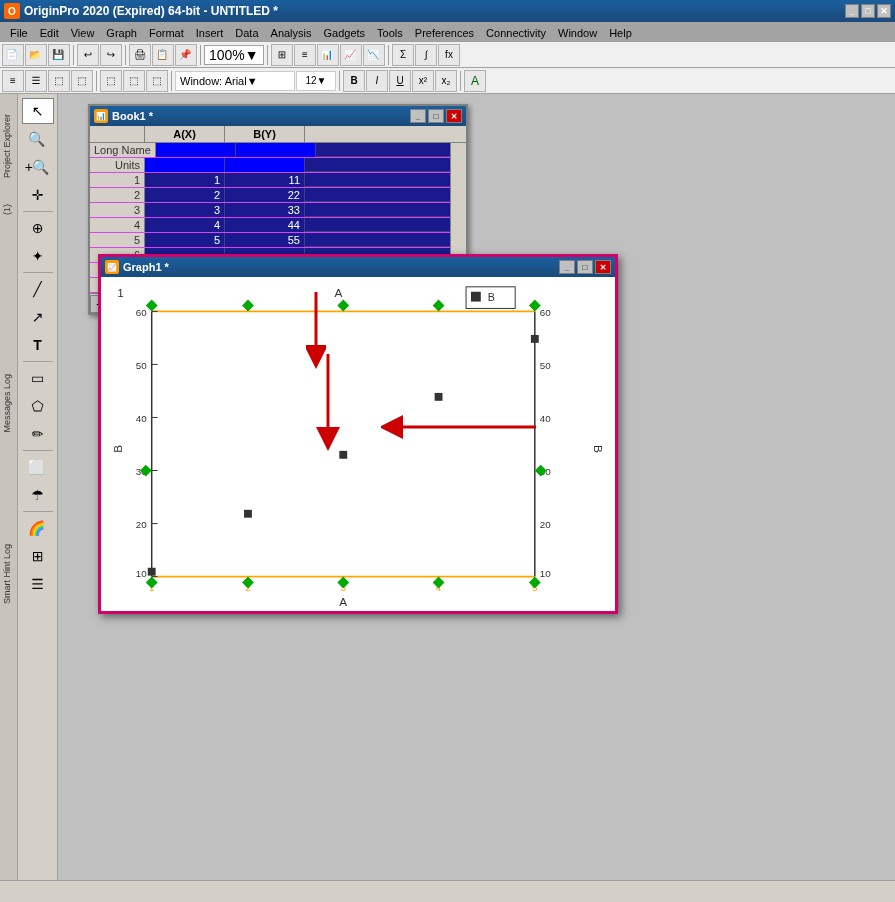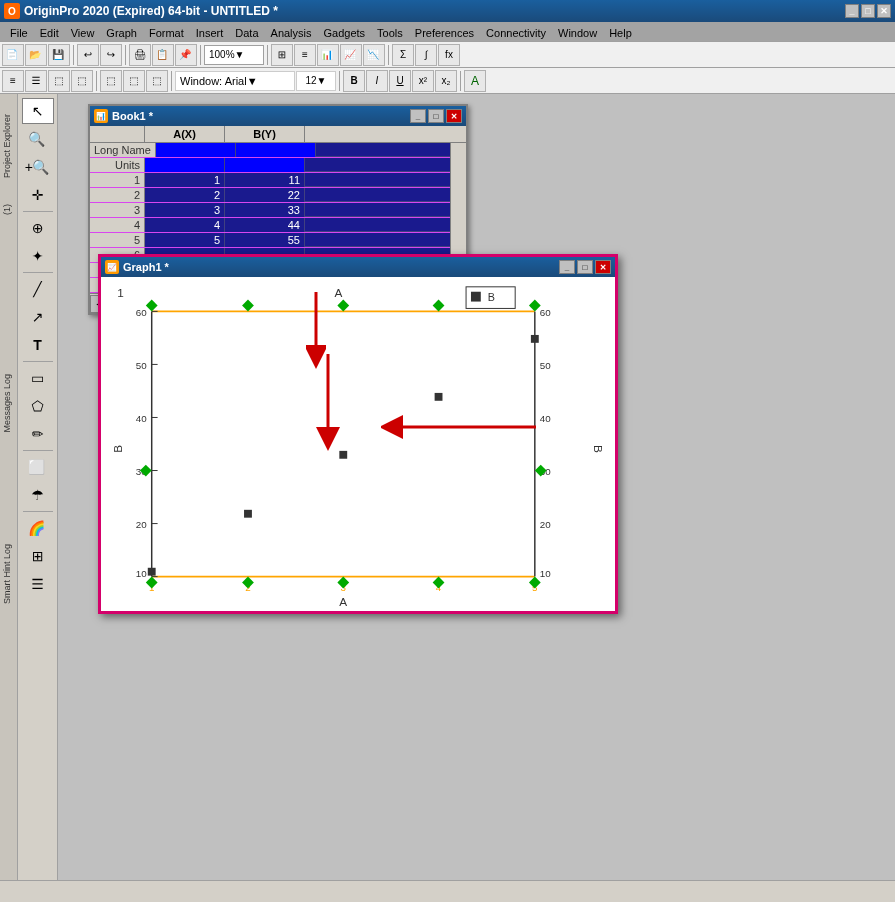--- a/index.html
+++ b/index.html
@@ -106,21 +106,21 @@
       width: 1px;
       height: 20px;
       background: #a0a0a0;
       margin: 0 2px;
     }
     .tb-dropdown {
       height: 20px;
       background: white;
       border: 1px solid #a0a0a0;
       padding: 0 4px;
-      font-size: 10px;
+      font-size: 14px;
       display: flex;
       align-items: center;
       min-width: 60px;
     }
 
     
     .main-area {
       display: flex;
       height: calc(100% - 22px - 20px - 26px - 26px);
       position: relative;

